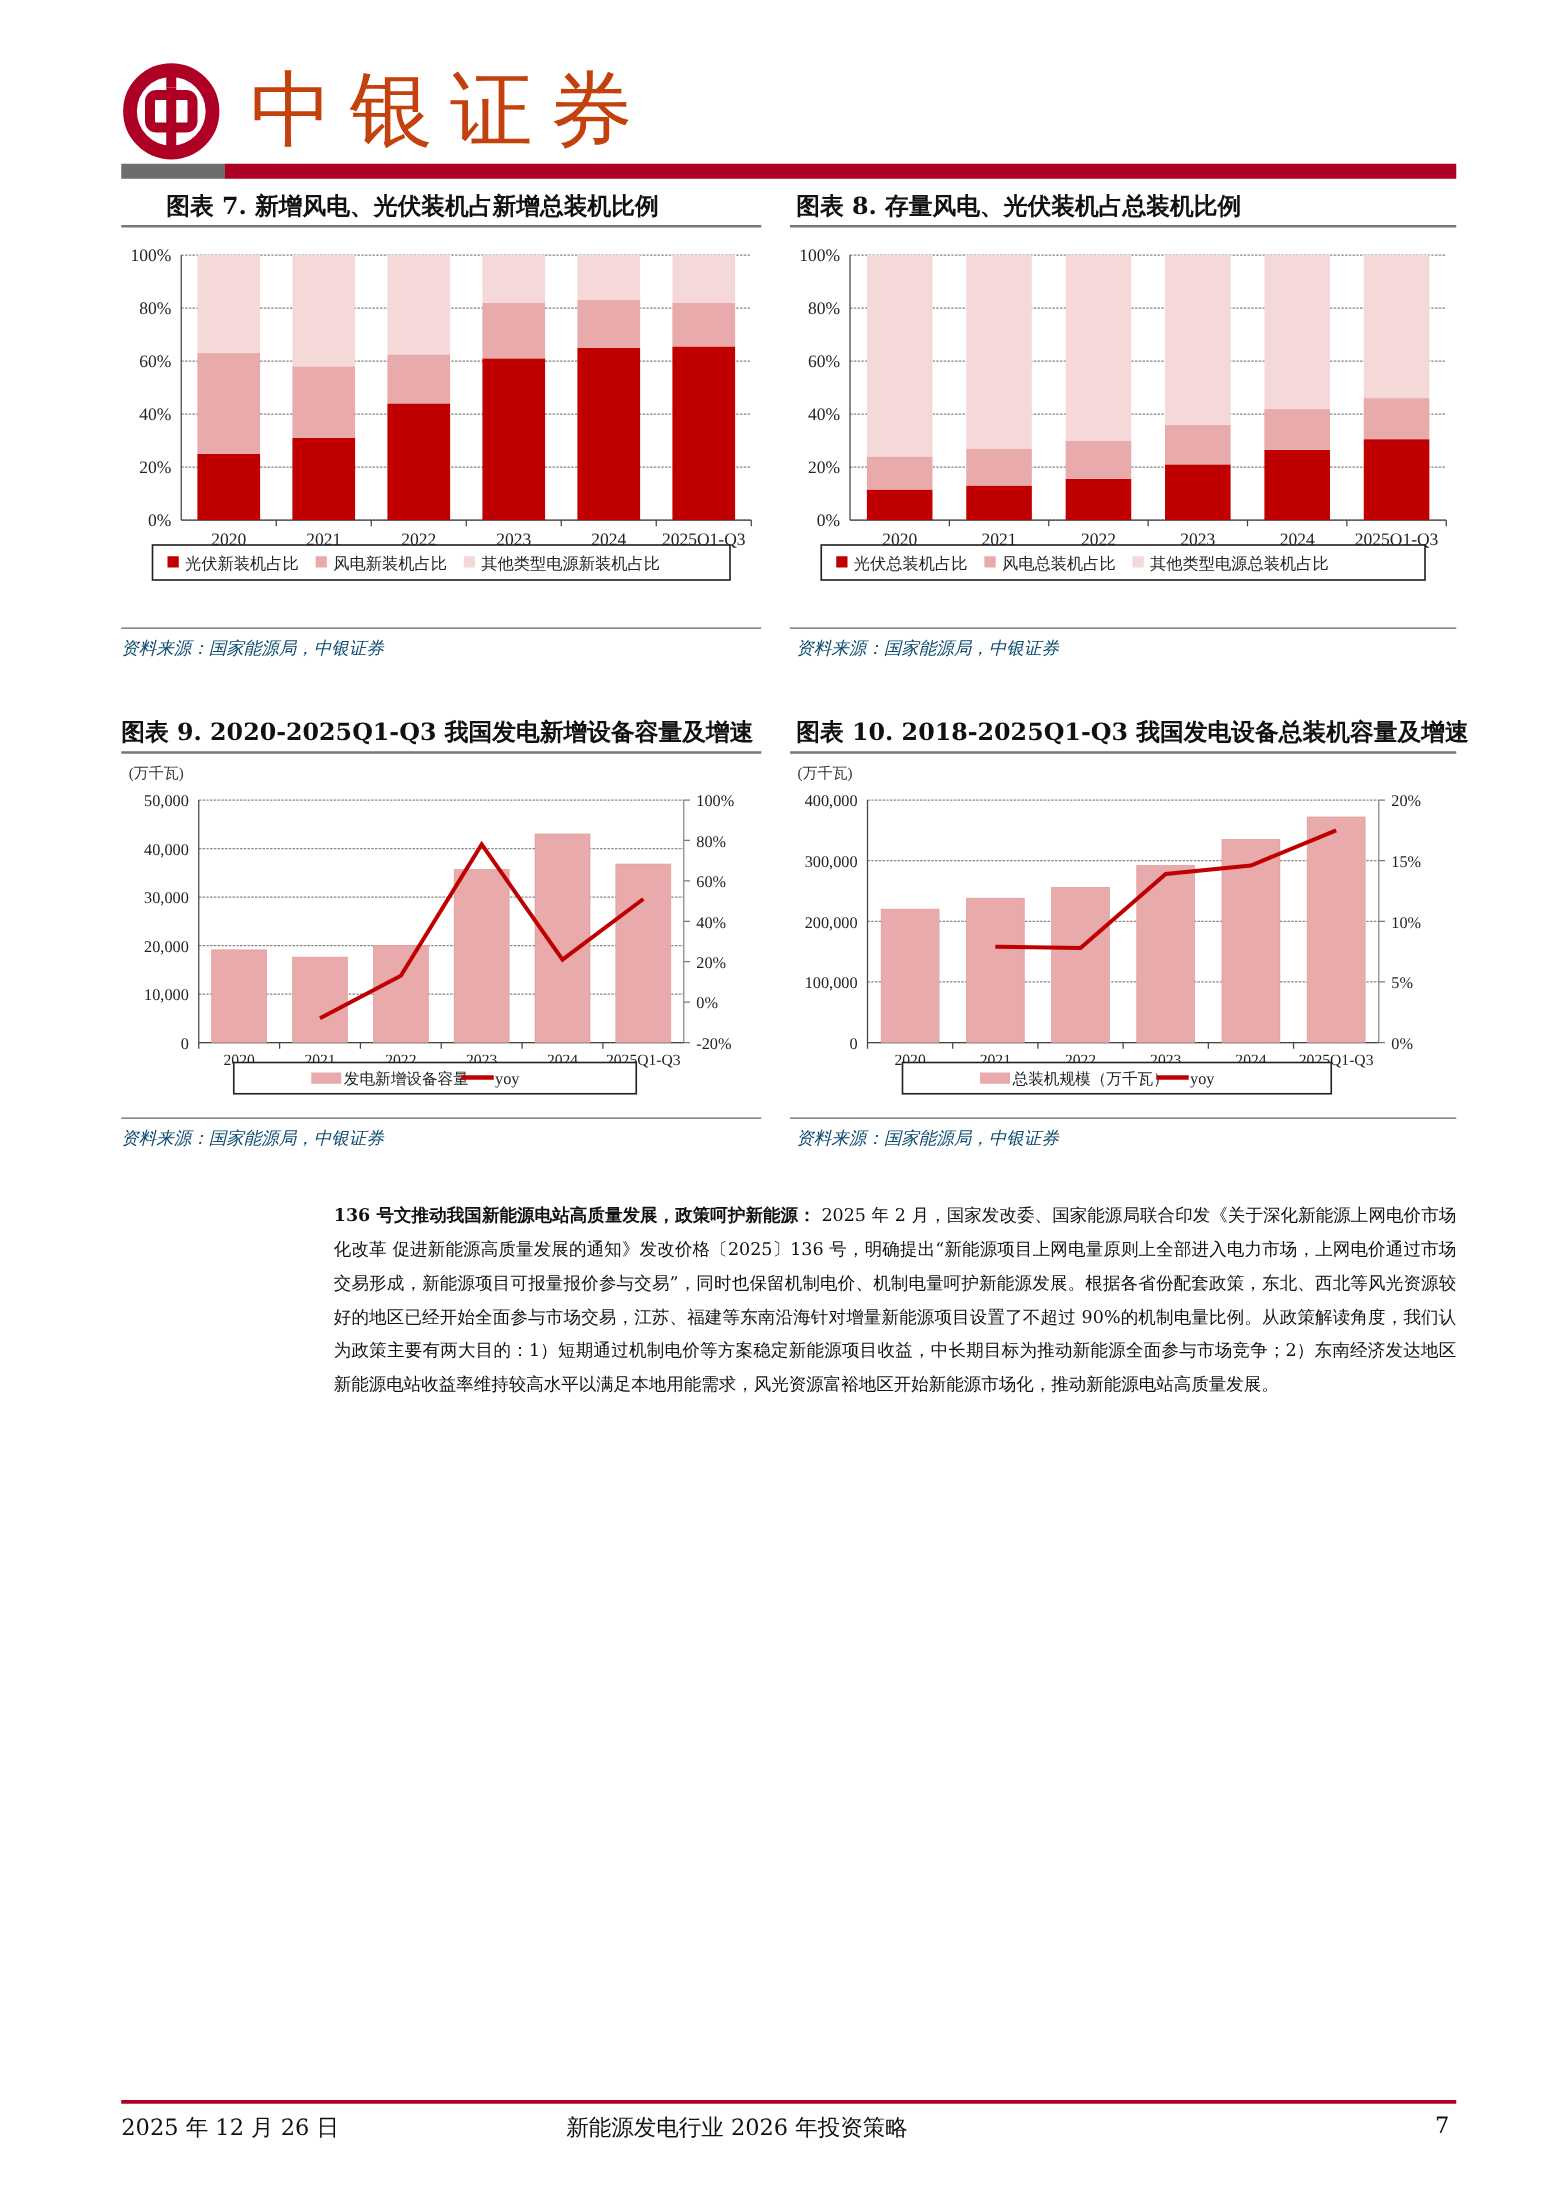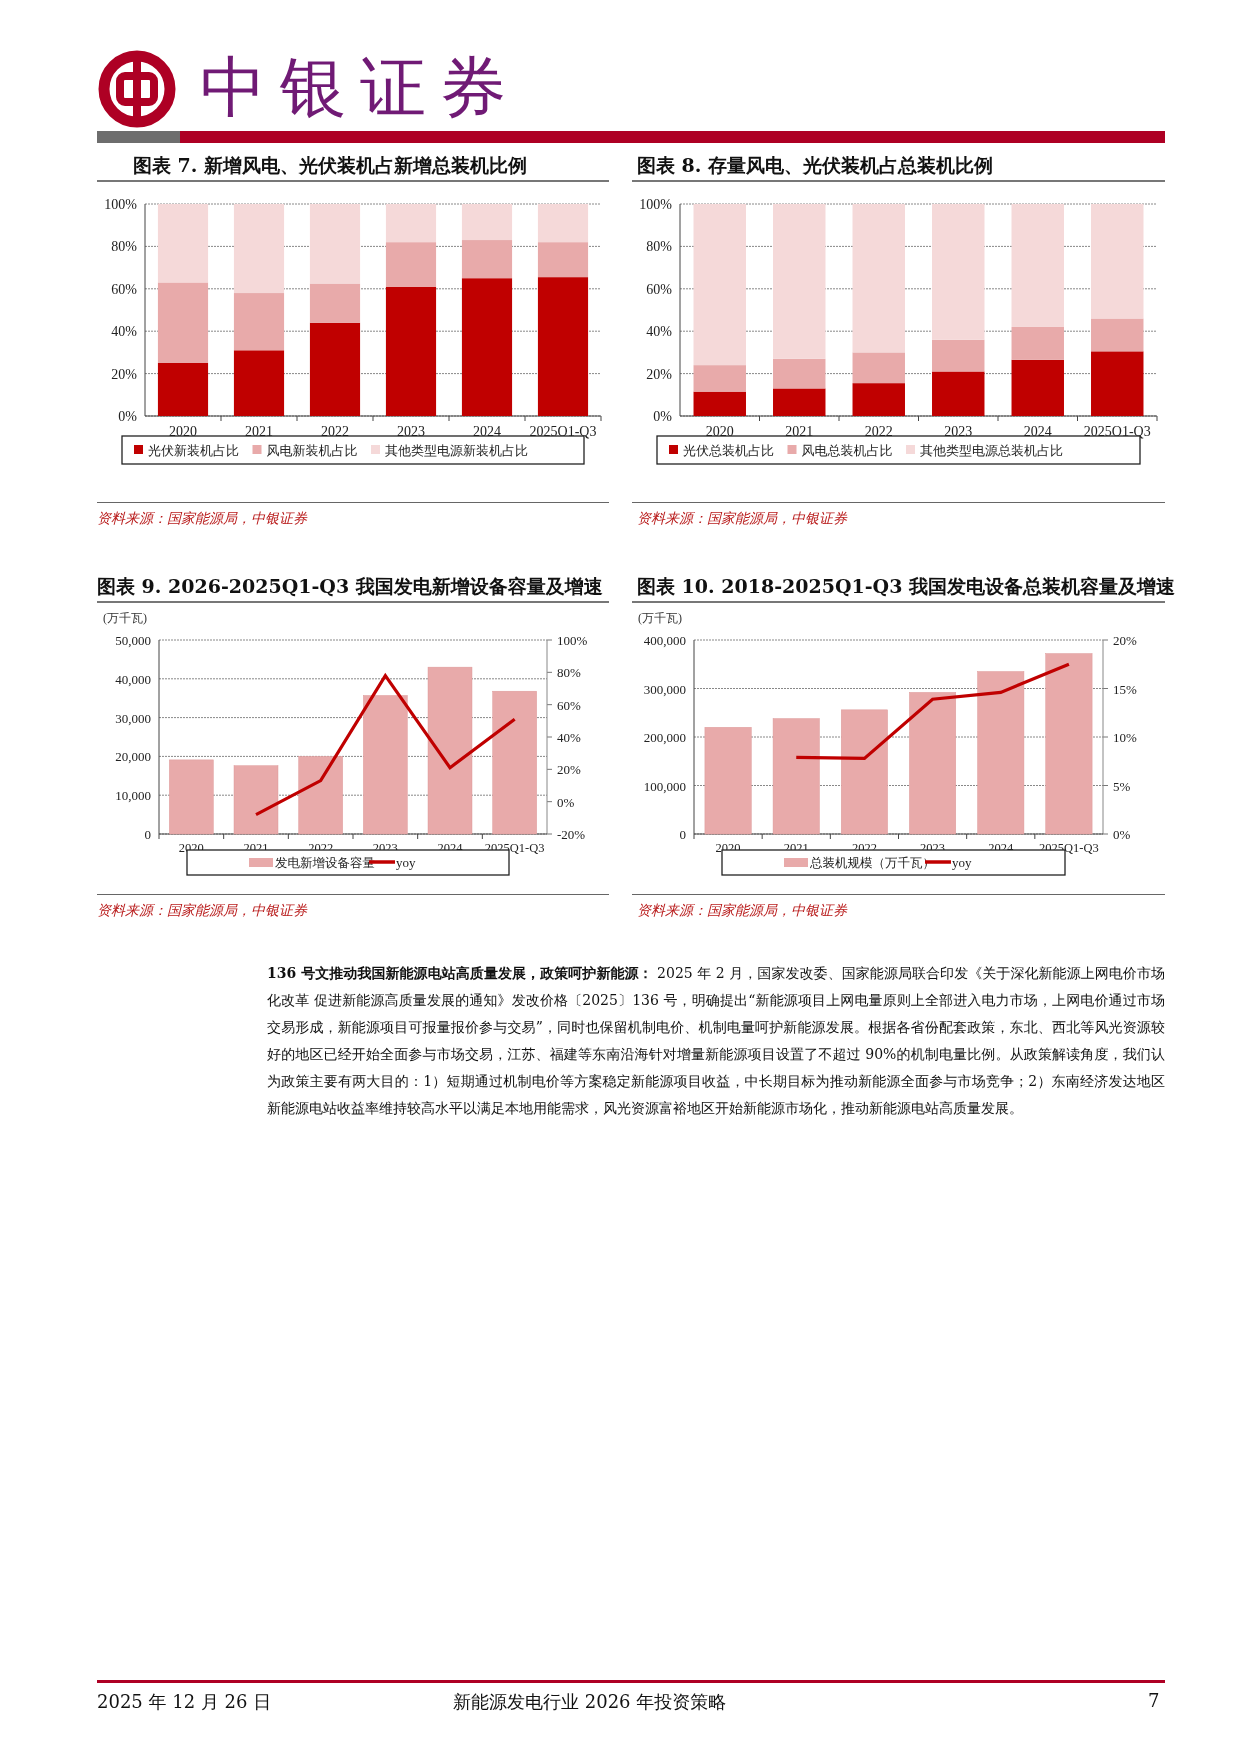--- a/index.html
+++ b/index.html
@@ -1,24 +1,24 @@
 <!DOCTYPE html>
 <html><head>
 <meta charset="utf-8">
 <style>
   html,body{margin:0;padding:0;background:#fff;}
   body{width:1240px;height:1754px;position:relative;overflow:hidden;font-family:"DejaVu Serif","Liberation Serif",serif;color:#111;}
   .abs{position:absolute;}
   .logo{left:98px;top:50px;width:78px;height:78px;}
-  .brand{left:200px;top:48px;font-size:66px;letter-spacing:14px;font-family:"DejaVu Serif",serif;color:#701a75;line-height:80px;}
+  .brand{left:200px;top:48px;font-size:66px;letter-spacing:14px;font-family:"DejaVu Serif",serif;color:#c2410c;line-height:80px;}
   .hbar-grey{left:97px;top:131px;width:83px;height:12px;background:#6d6d6d;}
   .hbar-red{left:180px;top:131px;width:985px;height:12px;background:#ae0024;}
   .ctitle{font-size:19px;font-weight:bold;line-height:24px;white-space:nowrap;}
   .rule{height:2px;background:#777;}
-  .src{font-size:14px;font-style:italic;color:#b91c1c;}
+  .src{font-size:14px;font-style:italic;color:#0c4a6e;}
   .chart svg text{font-family:"Liberation Serif","DejaVu Serif",serif;}
   .body-text{left:267px;top:960px;width:898px;font-size:14px;line-height:27px;text-align:justify;}
   .body-text b{font-weight:bold;}
   .footer-line{left:97px;top:1680px;width:1068px;height:3px;background:#ae0024;}
   .footer{top:1690px;font-size:18px;}
 </style>
 </head>
 <body>
 
 <div class="abs logo">
@@ -147,21 +147,21 @@
       <text x="51" y="267" font-size="13" fill="#222" font-family="DejaVu Sans, sans-serif">光伏总装机占比</text>
       <rect x="155.5" y="257" width="9" height="9" fill="#e8aaaa"></rect>
       <text x="169.5" y="267" font-size="13" fill="#222" font-family="DejaVu Sans, sans-serif">风电总装机占比</text>
       <rect x="274" y="257" width="9" height="9" fill="#f5d9d9"></rect>
       <text x="288" y="267" font-size="13" fill="#222" font-family="DejaVu Sans, sans-serif">其他类型电源总装机占比</text>
     </svg>
 </div>
 <div class="abs rule" style="left:632px;top:502px;width:533px;height:1px;background:#666;"></div>
 <div class="abs src" style="left:637px;top:510px;">资料来源：国家能源局，中银证券</div>
 
-<div class="abs ctitle" style="left:97px;top:574px;">图表 9. 2026-2025Q1-Q3 我国发电新增设备容量及增速</div>
+<div class="abs ctitle" style="left:97px;top:574px;">图表 9. 2020-2025Q1-Q3 我国发电新增设备容量及增速</div>
 <div class="abs rule" style="left:97px;top:601px;width:512px;"></div>
 <div class="abs chart" style="left:97px;top:606px;">
   <svg id="c9" width="512" height="286">
       <text x="6" y="16" font-size="12" fill="#333" font-family="DejaVu Sans, sans-serif">(万千瓦)</text>
       <line x1="62" x2="450" y1="228" y2="228" stroke="#888" stroke-dasharray="2,1"></line>
       <text x="54" y="233" text-anchor="end" font-size="13" fill="#222">0</text>
       <line x1="62" x2="450" y1="189.2" y2="189.2" stroke="#888" stroke-dasharray="2,1"></line>
       <text x="54" y="194.2" text-anchor="end" font-size="13" fill="#222">10,000</text>
       <line x1="62" x2="450" y1="150.4" y2="150.4" stroke="#888" stroke-dasharray="2,1"></line>
       <text x="54" y="155.4" text-anchor="end" font-size="13" fill="#222">20,000</text>

